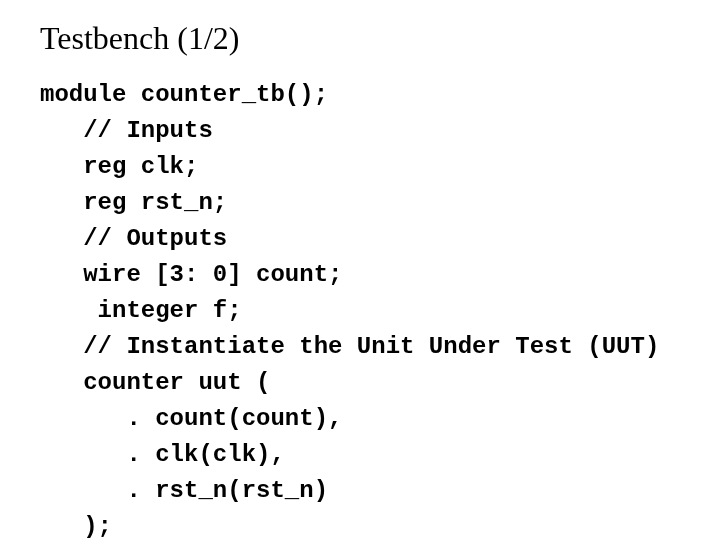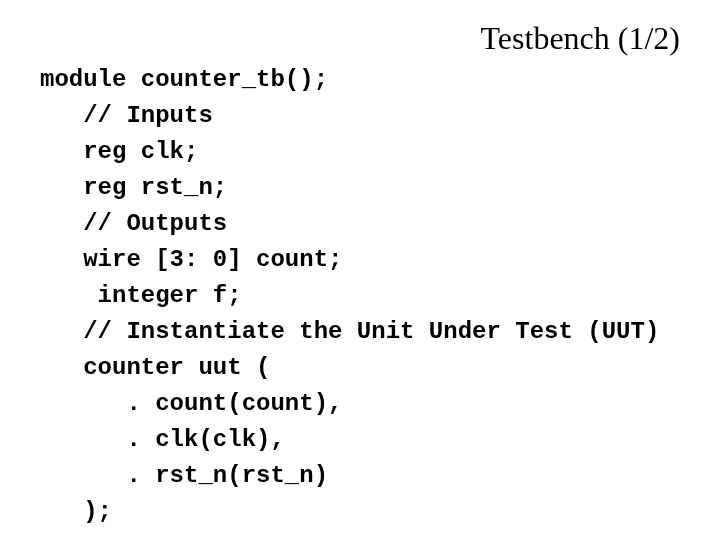--- a/index.html
+++ b/index.html
@@ -8,24 +8,24 @@
       box-sizing: border-box;
     }
     body {
       width: 720px;
       height: 540px;
       background: #ffffff;
       padding: 20px 40px;
       font-family: 'Times New Roman', Times, serif;
     }
     .title {
-      text-align: right;
+      text-align: left;
       font-size: 32px;
       font-weight: normal;
-      margin-bottom: 5px;
+      margin-bottom: 20px;
       color: #000;
     }
     .code-block {
       font-family: 'Courier New', Courier, monospace;
       font-size: 24px;
       font-weight: bold;
       line-height: 1.5;
       color: #000;
       white-space: pre;
     }

